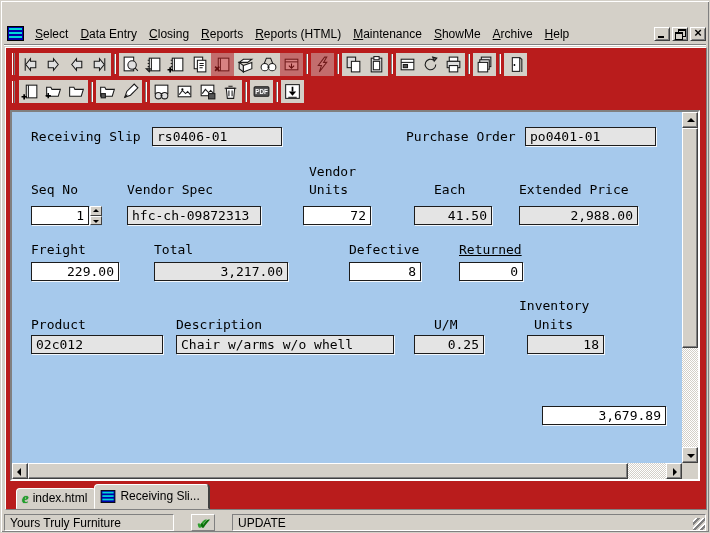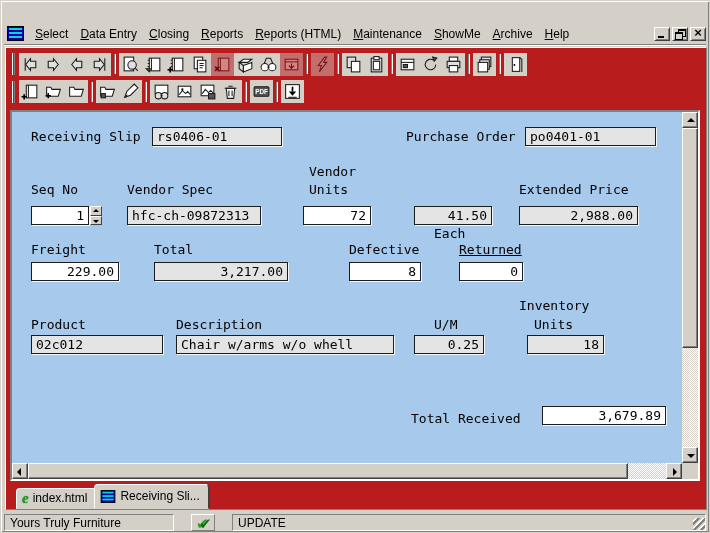--- a/index.html
+++ b/index.html
@@ -384,21 +384,21 @@
         <input class="fld ro" style="left: 140px; top: 15px; width: 130px;" value="rs0406-01">
 
         <span class="lbl" style="left:394px; top:17px;">Purchase Order</span>
         <input class="fld ro" style="left: 513px; top: 15px; width: 131px;" value="po0401-01">
 
         <span class="lbl" style="left:297px; top:52px;">Vendor</span>
 
         <span class="lbl" style="left:19px; top:70px;">Seq No</span>
         <span class="lbl" style="left:115px; top:70px;">Vendor Spec</span>
         <span class="lbl" style="left:297px; top:70px;">Units</span>
-        <span class="lbl" style="left:422px; top:70px;margin-top:44px;">Each</span>
+        <span class="lbl" style="left:422px; top:70px;">Each</span>
         <span class="lbl" style="left:507px; top:70px;">Extended Price</span>
 
         <input class="fld rw num" style="left: 19px; top: 94px; width: 58px;" value="1">
         <span class="spin">
           <span class="spin-btn up"></span>
           <span class="spin-btn down"></span>
         </span>
         <input class="fld ro" style="left: 115px; top: 94px; width: 134px;" value="hfc-ch-09872313">
         <input class="fld rw num" style="left: 291px; top: 94px; width: 68px;" value="72">
         <input class="fld ro num" style="left: 402px; top: 94px; width: 78px;" value="41.50">
@@ -419,21 +419,20 @@
         <span class="lbl" style="left:19px; top:205px;">Product</span>
         <span class="lbl" style="left:164px; top:205px;">Description</span>
         <span class="lbl" style="left:422px; top:205px;">U/M</span>
         <span class="lbl" style="left:522px; top:205px;">Units</span>
 
         <input class="fld ro" style="left: 19px; top: 223px; width: 132px;" value="02c012">
         <input class="fld ro" style="left: 164px; top: 223px; width: 218px;" value="Chair w/arms w/o whell">
         <input class="fld ro num" style="left: 402px; top: 223px; width: 70px;" value="0.25">
         <input class="fld ro num" style="left: 515px; top: 223px; width: 77px;" value="18">
 
-        <span class="lbl" style="left:399px; top:299px;">Total Received</span>
         <input class="fld rw num" style="left: 530px; top: 294px; width: 124px;" value="3,679.89">
       </div>
 
       <div class="vsb dither">
         <span class="sb-btn up">
             <span class="tri tri-up"></span>
           </span>
         <span class="thumb vthumb"></span>
         <span class="sb-btn down">
             <span class="tri tri-down"></span>

